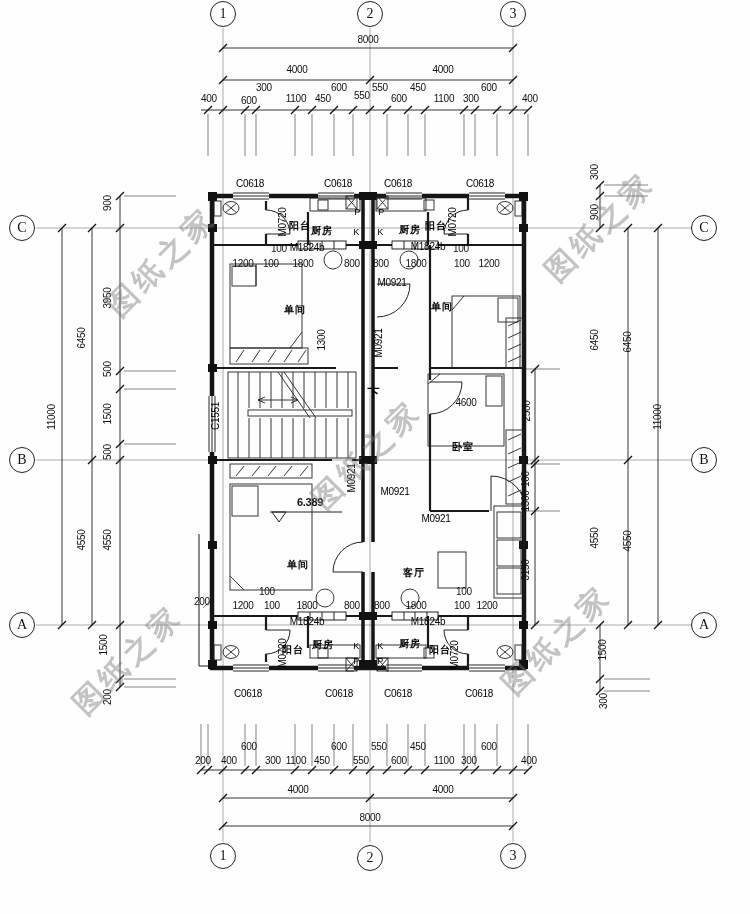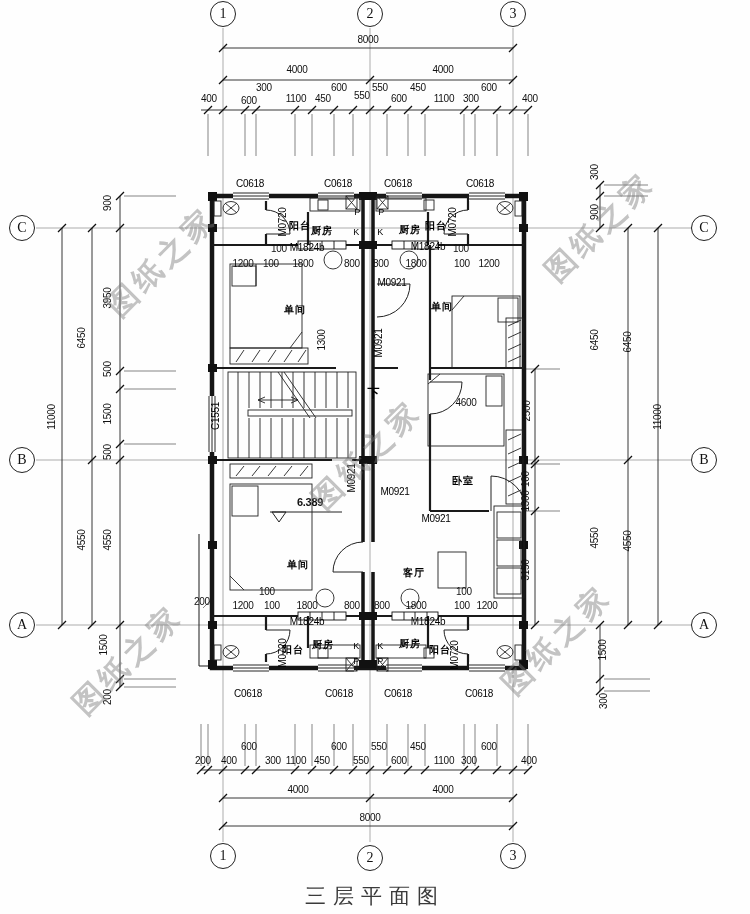--- a/index.html
+++ b/index.html
@@ -227,21 +227,20 @@
       <rect x="377" y="196" width="11" height="13"></rect>
           <path d="M377,196L388,209 M377,209L388,196"></path>
       <rect x="346" y="658" width="11" height="13"></rect>
           <path d="M346,658L357,671 M346,671L357,658"></path>
       <rect x="377" y="658" width="11" height="13"></rect>
           <path d="M377,658L388,671 M377,671L388,658"></path>
     </g>
   </g>
 </svg>
 
-<div id="title">三层平面图</div>
 
 <span class="lbl" style="left: 368px; top: 40px; transform: translate(-50%, -50%);">8000</span>
     <span class="lbl" style="left: 297px; top: 70px; transform: translate(-50%, -50%);">4000</span>
     <span class="lbl" style="left: 443px; top: 70px; transform: translate(-50%, -50%);">4000</span>
     <span class="lbl" style="left: 209px; top: 99px; transform: translate(-50%, -50%);">400</span>
     <span class="lbl" style="left: 249px; top: 101px; transform: translate(-50%, -50%);">600</span>
     <span class="lbl" style="left: 264px; top: 88px; transform: translate(-50%, -50%);">300</span>
     <span class="lbl" style="left: 296px; top: 99px; transform: translate(-50%, -50%);">1100</span>
     <span class="lbl" style="left: 323px; top: 99px; transform: translate(-50%, -50%);">450</span>
     <span class="lbl" style="left: 339px; top: 88px; transform: translate(-50%, -50%);">600</span>
@@ -349,21 +348,21 @@
     <span class="lbl" style="left: 322px; top: 340px; transform: translate(-50%, -50%) rotate(-90deg);">1300</span>
     <span class="lbl" style="left: 466px; top: 403px; transform: translate(-50%, -50%);">4600</span>
     <span class="lbl note" style="left: 310px; top: 502px; font-size: 11px; transform: translate(-50%, -50%);">6.389</span>
     <span class="lbl room" style="left: 300px; top: 226px; transform: translate(-50%, -50%);">阳台</span>
     <span class="lbl room" style="left: 436px; top: 226px; transform: translate(-50%, -50%);">阳台</span>
     <span class="lbl room" style="left: 322px; top: 231px; transform: translate(-50%, -50%);">厨房</span>
     <span class="lbl room" style="left: 410px; top: 230px; transform: translate(-50%, -50%);">厨房</span>
     <span class="lbl room" style="left: 295px; top: 310px; transform: translate(-50%, -50%);">单间</span>
     <span class="lbl room" style="left: 442px; top: 307px; transform: translate(-50%, -50%);">单间</span>
     <span class="lbl room" style="left: 298px; top: 565px; transform: translate(-50%, -50%);">单间</span>
-    <span class="lbl room" style="left: 463px; top: 447px; transform: translate(-50%, -50%); margin-top: 34px;">卧室</span>
+    <span class="lbl room" style="left: 463px; top: 447px; transform: translate(-50%, -50%);">卧室</span>
     <span class="lbl room" style="left: 414px; top: 573px; transform: translate(-50%, -50%);">客厅</span>
     <span class="lbl room" style="left: 293px; top: 650px; transform: translate(-50%, -50%);">阳台</span>
     <span class="lbl room" style="left: 323px; top: 645px; transform: translate(-50%, -50%);">厨房</span>
     <span class="lbl room" style="left: 410px; top: 644px; transform: translate(-50%, -50%);">厨房</span>
     <span class="lbl room" style="left: 440px; top: 650px; transform: translate(-50%, -50%);">阳台</span>
     <span class="lbl room" style="left: 374px; top: 393px; font-size: 12px; transform: translate(-50%, -50%);">下</span>
     <div class="bubble" style="left: 223px; top: 14px;">1</div>
     <div class="bubble" style="left: 370px; top: 14px;">2</div>
     <div class="bubble" style="left: 513px; top: 14px;">3</div>
     <div class="bubble" style="left: 223px; top: 856px;">1</div>

